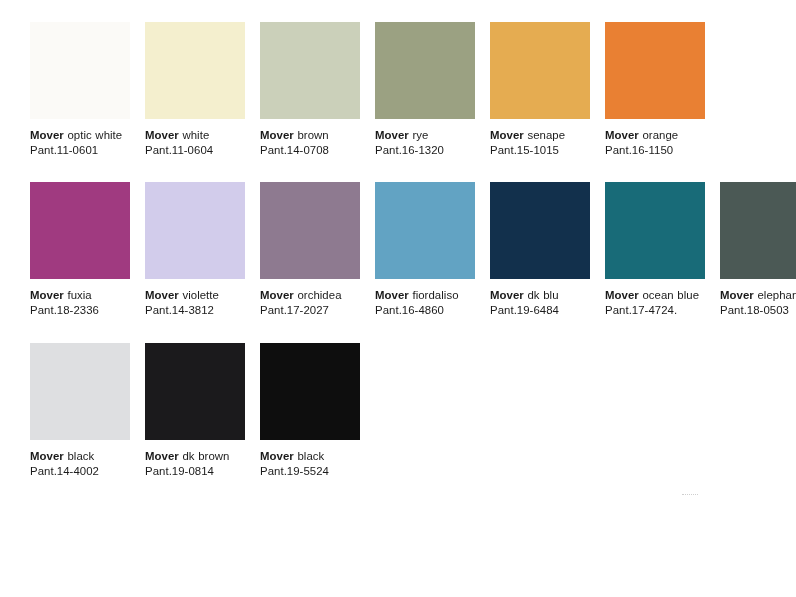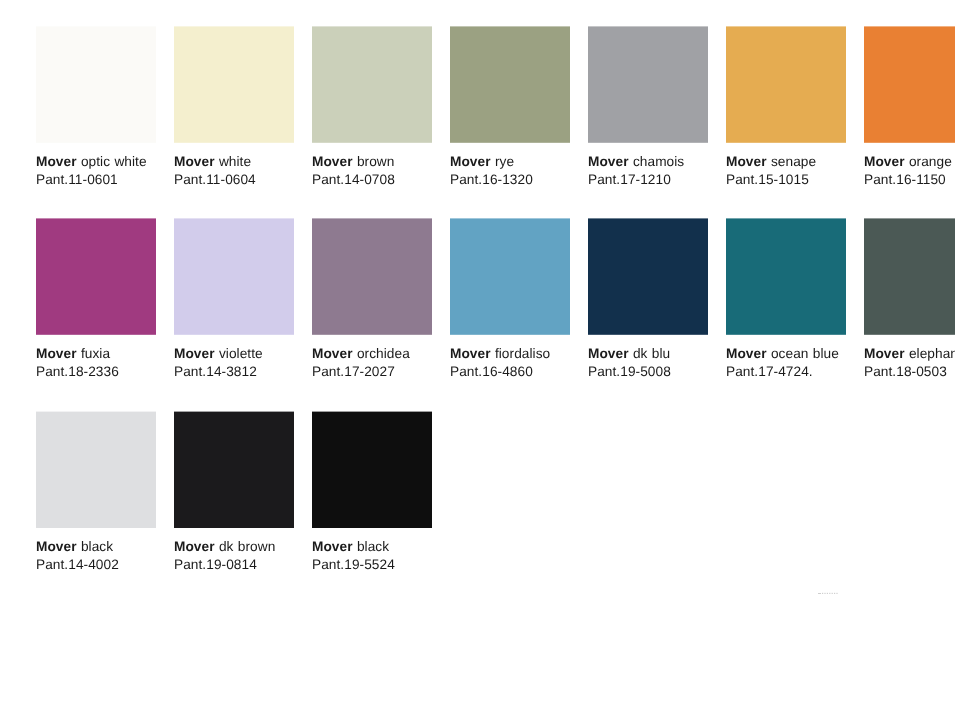--- a/index.html
+++ b/index.html
@@ -102,24 +102,20 @@
         </div>
         <div class="swatch-cell">
           <div class="swatch-chip" style="background: rgb(203, 208, 186);"></div>
           <div class="swatch-caption"><span class="brand">Mover</span><span class="swatch-name"> brown</span><span class="swatch-code">Pant.14-0708</span></div>
         </div>
         <div class="swatch-cell">
           <div class="swatch-chip" style="background: rgb(155, 161, 130);"></div>
           <div class="swatch-caption"><span class="brand">Mover</span><span class="swatch-name"> rye</span><span class="swatch-code">Pant.16-1320</span></div>
         </div>
         <div class="swatch-cell">
-          <div class="swatch-chip" style="background: rgb(160, 161, 165);"></div>
-          <div class="swatch-caption"><span class="brand">Mover</span><span class="swatch-name"> chamois</span><span class="swatch-code">Pant.17-1210</span></div>
-        </div>
-        <div class="swatch-cell">
           <div class="swatch-chip" style="background: rgb(229, 172, 81);"></div>
           <div class="swatch-caption"><span class="brand">Mover</span><span class="swatch-name"> senape</span><span class="swatch-code">Pant.15-1015</span></div>
         </div>
         <div class="swatch-cell">
           <div class="swatch-chip" style="background: rgb(233, 128, 51);"></div>
           <div class="swatch-caption"><span class="brand">Mover</span><span class="swatch-name"> orange</span><span class="swatch-code">Pant.16-1150</span></div>
         </div>
       </div>
       <div class="swatch-row">
         <div class="swatch-cell">
@@ -133,21 +129,21 @@
         <div class="swatch-cell">
           <div class="swatch-chip" style="background: rgb(142, 122, 144);"></div>
           <div class="swatch-caption"><span class="brand">Mover</span><span class="swatch-name"> orchidea</span><span class="swatch-code">Pant.17-2027</span></div>
         </div>
         <div class="swatch-cell">
           <div class="swatch-chip" style="background: rgb(98, 163, 195);"></div>
           <div class="swatch-caption"><span class="brand">Mover</span><span class="swatch-name"> fiordaliso</span><span class="swatch-code">Pant.16-4860</span></div>
         </div>
         <div class="swatch-cell">
           <div class="swatch-chip" style="background: rgb(18, 48, 76);"></div>
-          <div class="swatch-caption"><span class="brand">Mover</span><span class="swatch-name"> dk blu</span><span class="swatch-code">Pant.19-5008</span></div>
+          <div class="swatch-caption"><span class="brand">Mover</span><span class="swatch-name"> dk blu</span><span class="swatch-code">Pant.19-6484</span></div>
         </div>
         <div class="swatch-cell">
           <div class="swatch-chip" style="background: rgb(24, 107, 120);"></div>
           <div class="swatch-caption"><span class="brand">Mover</span><span class="swatch-name"> ocean blue Pant.17-4724.</span><span class="swatch-code"></span></div>
         </div>
         <div class="swatch-cell">
           <div class="swatch-chip" style="background: rgb(75, 89, 85);"></div>
           <div class="swatch-caption"><span class="brand">Mover</span><span class="swatch-name"> elephant</span><span class="swatch-code">Pant.18-0503</span></div>
         </div>
       </div>

